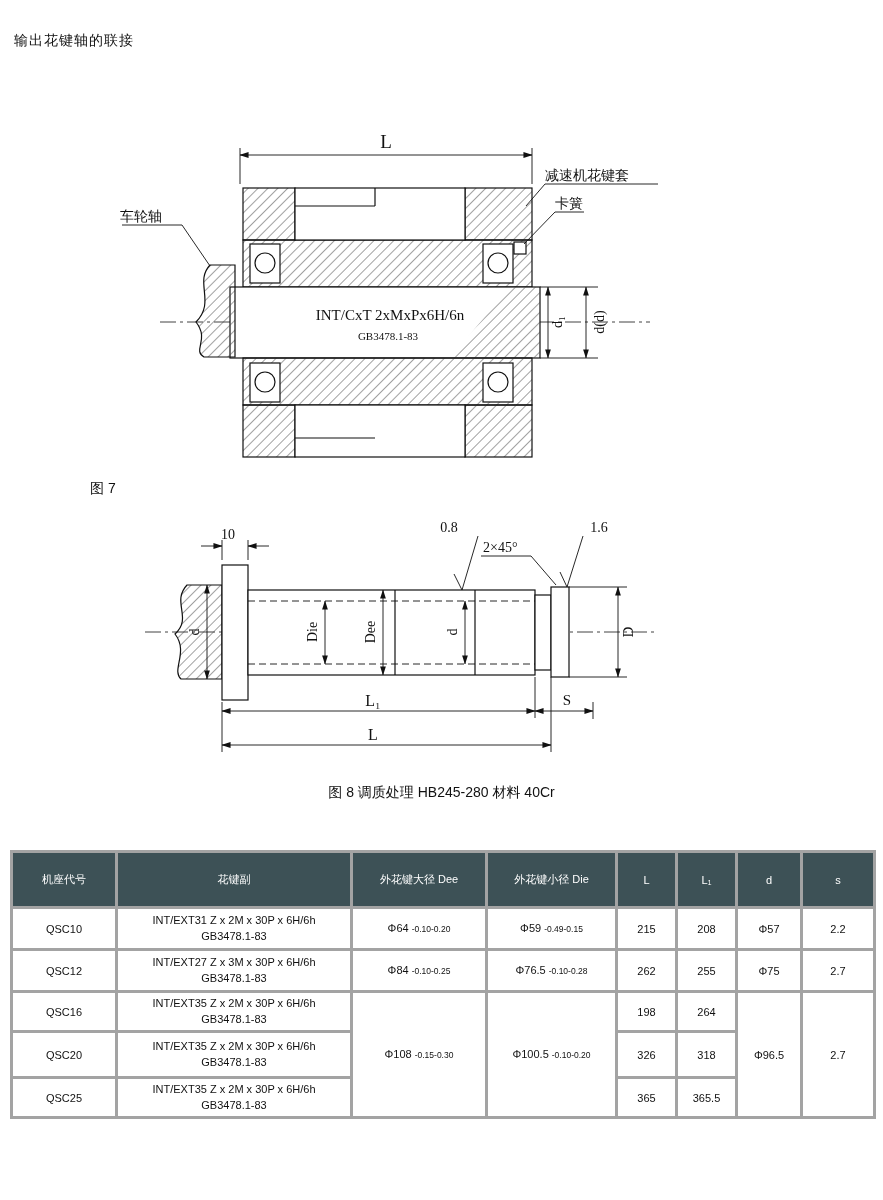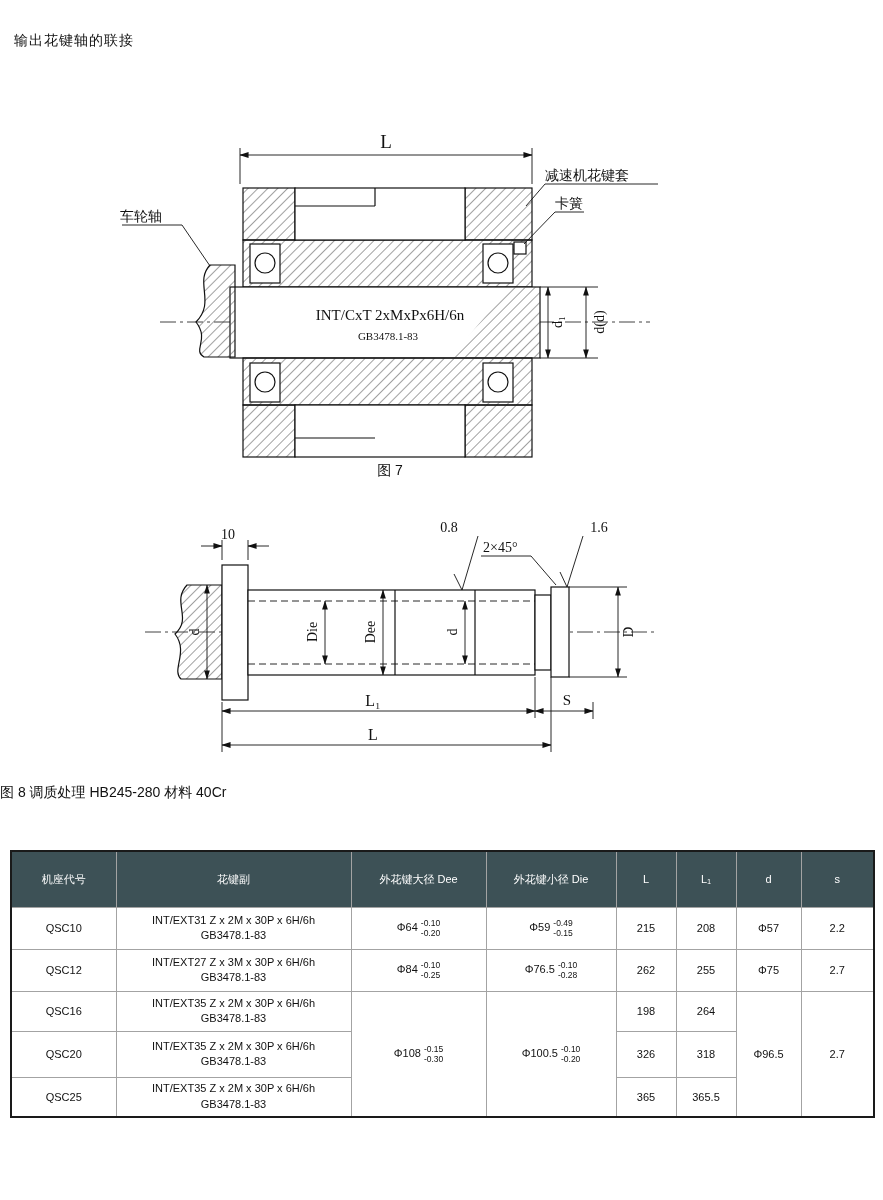--- a/index.html
+++ b/index.html
@@ -3,30 +3,30 @@
 <meta charset="utf-8">
 <style>
   *{margin:0;padding:0;box-sizing:border-box}
   html,body{background:#fff}
   body{width:883px;height:1200px;position:relative;font-family:"Liberation Sans","DejaVu Sans",sans-serif;color:#111}
   .page-title{position:absolute;left:14px;top:32px;font-size:14px;font-weight:normal;letter-spacing:1px}
   .fig{position:absolute}
   .fig svg{display:block}
   svg text{font-family:"Liberation Serif","DejaVu Serif",serif;fill:#111}
   svg text.cn{font-family:"Liberation Sans","DejaVu Sans",sans-serif}
-  .fig-caption{width:600px;text-align:center;font-size:14px;margin-top:2px;color:#111}
-  .fig8-caption{position:absolute;top:784px;left:0;width:883px;font-size:14px;color:#111}
+  .fig-caption{width:600px;font-size:14px;margin-top:20px;color:#111}
+  .fig8-caption{position:absolute;top:784px;left:0;width:883px;text-align:center;font-size:14px;color:#111}
   table.spec{position:absolute;left:10px;top:850px;width:863px;border-collapse:collapse;table-layout:fixed;font-size:11px;color:#111}
-  table.spec th,table.spec td{border:1px solid #a3a3a3;text-align:center;vertical-align:middle;padding:2px 3px}
+  table.spec th,table.spec td{border:3px solid #a3a3a3;text-align:center;vertical-align:middle;padding:2px 3px}
   table.spec{border:2px solid #1a1a1a}
   table.spec thead th{background:#3d5156;color:#fff;font-weight:normal;height:56px;font-size:11px}
   table.spec tbody tr{height:42px}
   .spline-cell{line-height:1.4}
   .dim{white-space:nowrap}
-  .tol{display:inline-flex;flex-direction:column;font-size:8.5px;line-height:1.2;margin-left:3px;vertical-align:middle;text-align:left}
+  .tol{display:inline-flex;flex-direction:row;font-size:8.5px;line-height:1.2;margin-left:3px;vertical-align:middle;text-align:left}
   .tol i{font-style:normal}
 </style>
 </head>
 <body>
 
 <div class="page-title">输出花键轴的联接</div>
 
 <div class="fig" style="left:90px;top:118px;width:600px">
 <svg width="600" height="342" viewBox="0 0 600 342">
   <defs>

